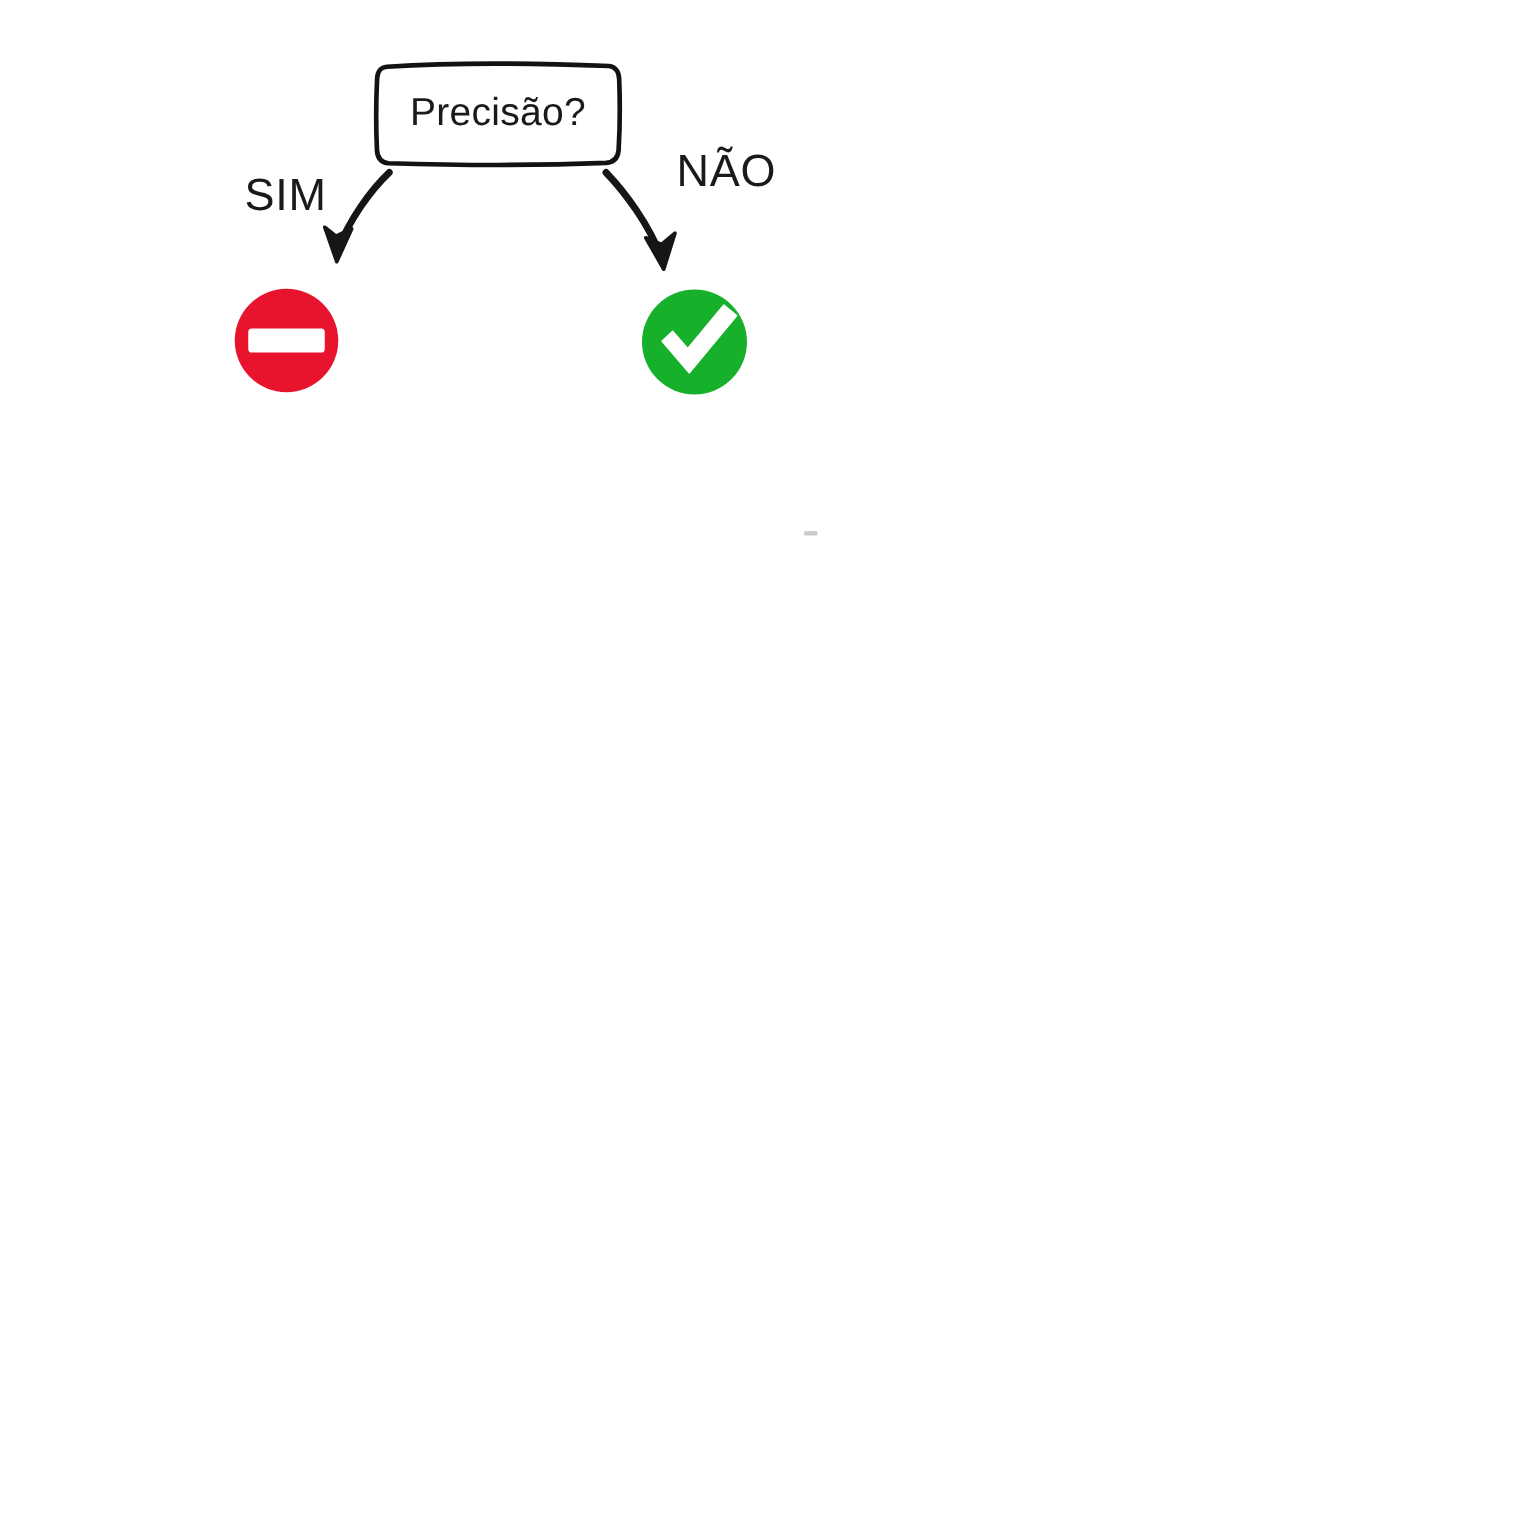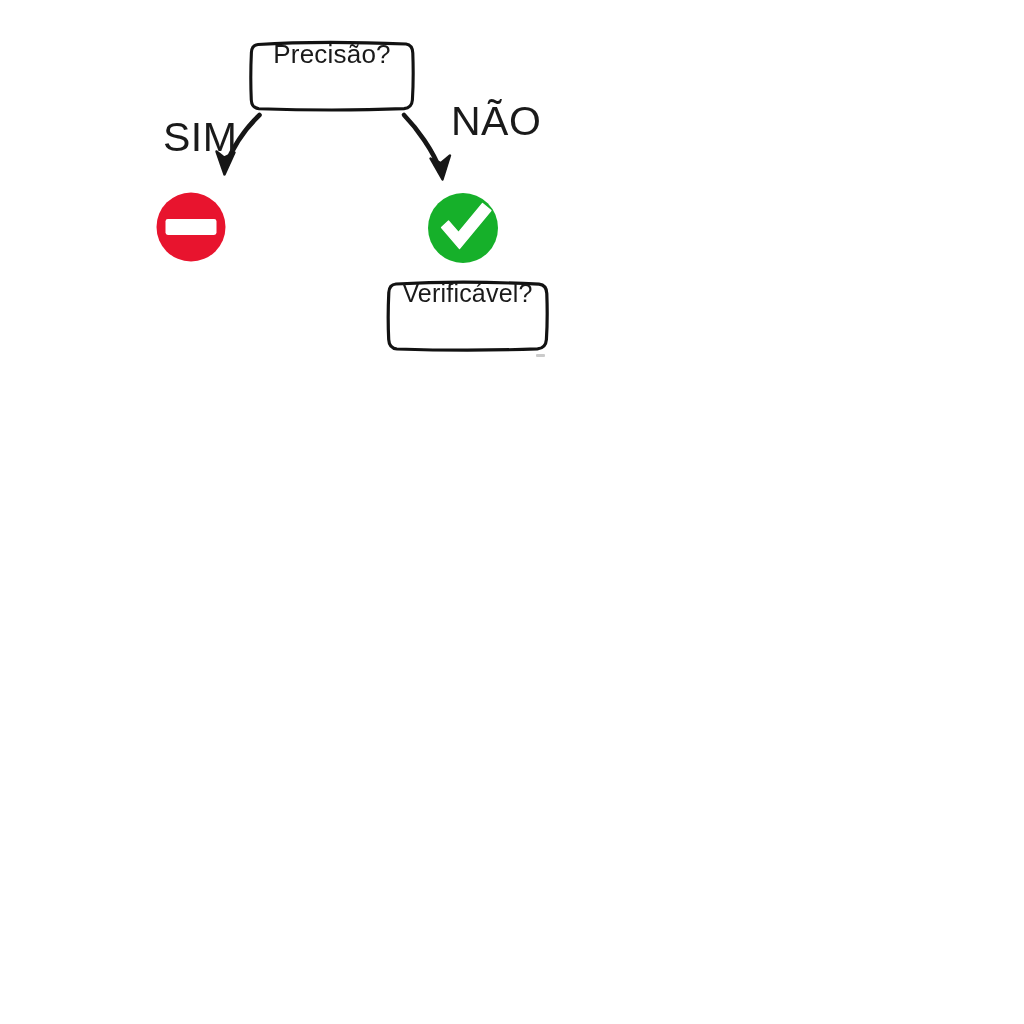--- a/index.html
+++ b/index.html
@@ -26,20 +26,21 @@
     left: 0;
     top: 0;
     width: 1024px;
     height: 1024px;
   }
   
   .node-box {
     position: absolute;
     box-sizing: border-box;
     display: flex;
+    align-items: center;
     justify-content: center;
     background: #ffffff;
     color: #1a1a1a;
     letter-spacing: 0.2px;
     font-weight: 400;
     white-space: nowrap;
     z-index: 4;
   }
   .node-box .node-label {
     position: relative;
@@ -65,21 +66,21 @@
     top: 0;
     width: 100%;
     height: 100%;
     overflow: visible;
     z-index: -1;
   }
   
   .branch-label {
     position: absolute;
     color: #1a1a1a;
-    font-size: 41px;
+    font-size: 30px;
     font-weight: 300;
     letter-spacing: 0.5px;
     white-space: nowrap;
     z-index: 5;
   }
   #label-sim {
     left: 163px;
     top: 114px;
   }
   #label-nao {
@@ -151,33 +152,20 @@
                C 164.4 29 164.2 47 163.4 60
                C 163.0 65.4 160.4 68.2 155 68.6
                C 110 70.4 55 70.2 10 68.8
                C 5.2 68.4 2.6 65.4 2.3 60
                C 1.6 45 1.7 27 2.4 12.5
                C 2.7 7.4 4.6 4.9 9 4.5 Z" fill="#ffffff" stroke="#121212" stroke-width="3.1" stroke-linejoin="round" stroke-linecap="round"></path>
     </svg>
     <span class="node-label">Precisão?</span>
   </div>
 
-  <div class="node-box" id="node-verificavel">
-    <svg class="node-frame" viewBox="0 0 163 71" preserveAspectRatio="none" xmlns="http://www.w3.org/2000/svg">
-      <path d="M 10 4.0 C 54 1.6 110 2.0 153 4.2
-               C 158 4.8 160.6 8.2 160.8 13.5
-               C 161.4 29 161.2 47 160.4 59.5
-               C 160.0 65.2 157.2 68.4 151.5 68.8
-               C 108 70.6 54 70.4 11 69.0
-               C 5.8 68.6 3.0 65.4 2.7 59.5
-               C 2.0 45 2.1 27 2.8 12.5
-               C 3.1 7.2 5.4 4.4 10 4.0 Z" fill="#ffffff" stroke="#121212" stroke-width="3.2" stroke-linejoin="round" stroke-linecap="round"></path>
-    </svg>
-    <span class="node-label">Verificável?</span>
-  </div>
 
   <div class="branch-label" id="label-sim">SIM</div>
 
   <div class="branch-label" id="label-nao">NÃO</div>
 
   <svg class="badge" id="icon-no-entry" viewBox="0 0 72 72" xmlns="http://www.w3.org/2000/svg">
     <circle cx="36" cy="36" r="34.5" fill="#e8142e"></circle>
     <rect x="10.5" y="28" width="51" height="16" rx="2.4" ry="2.4" fill="#ffffff"></rect>
   </svg>
 

